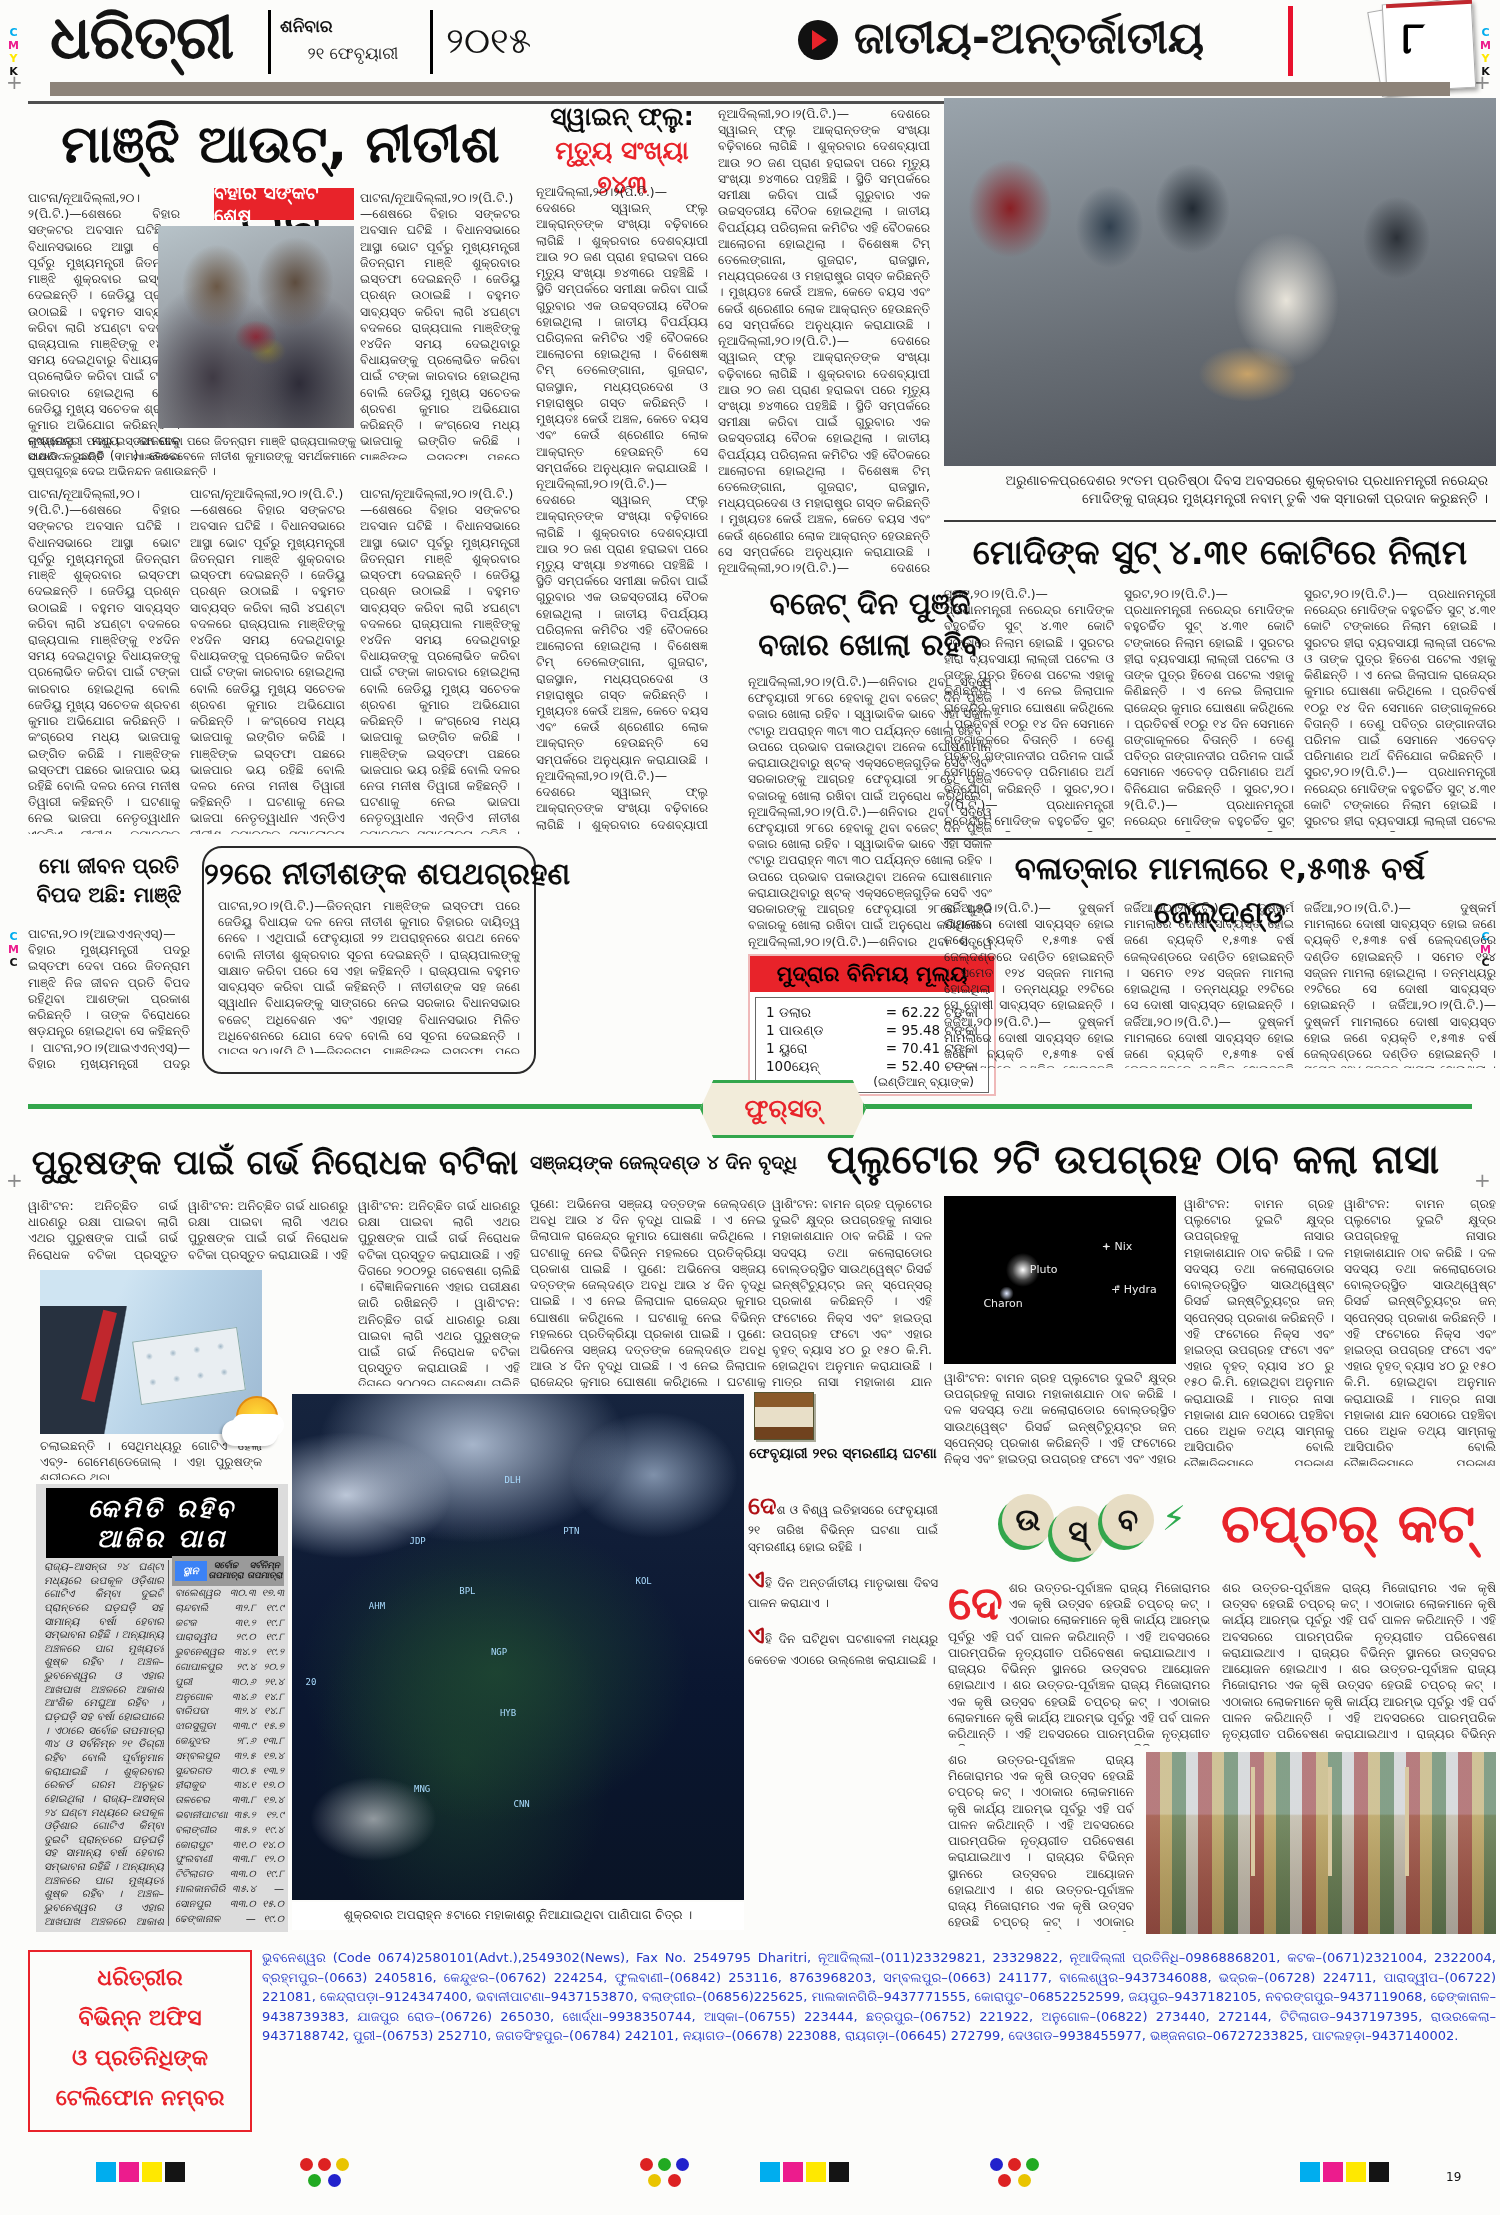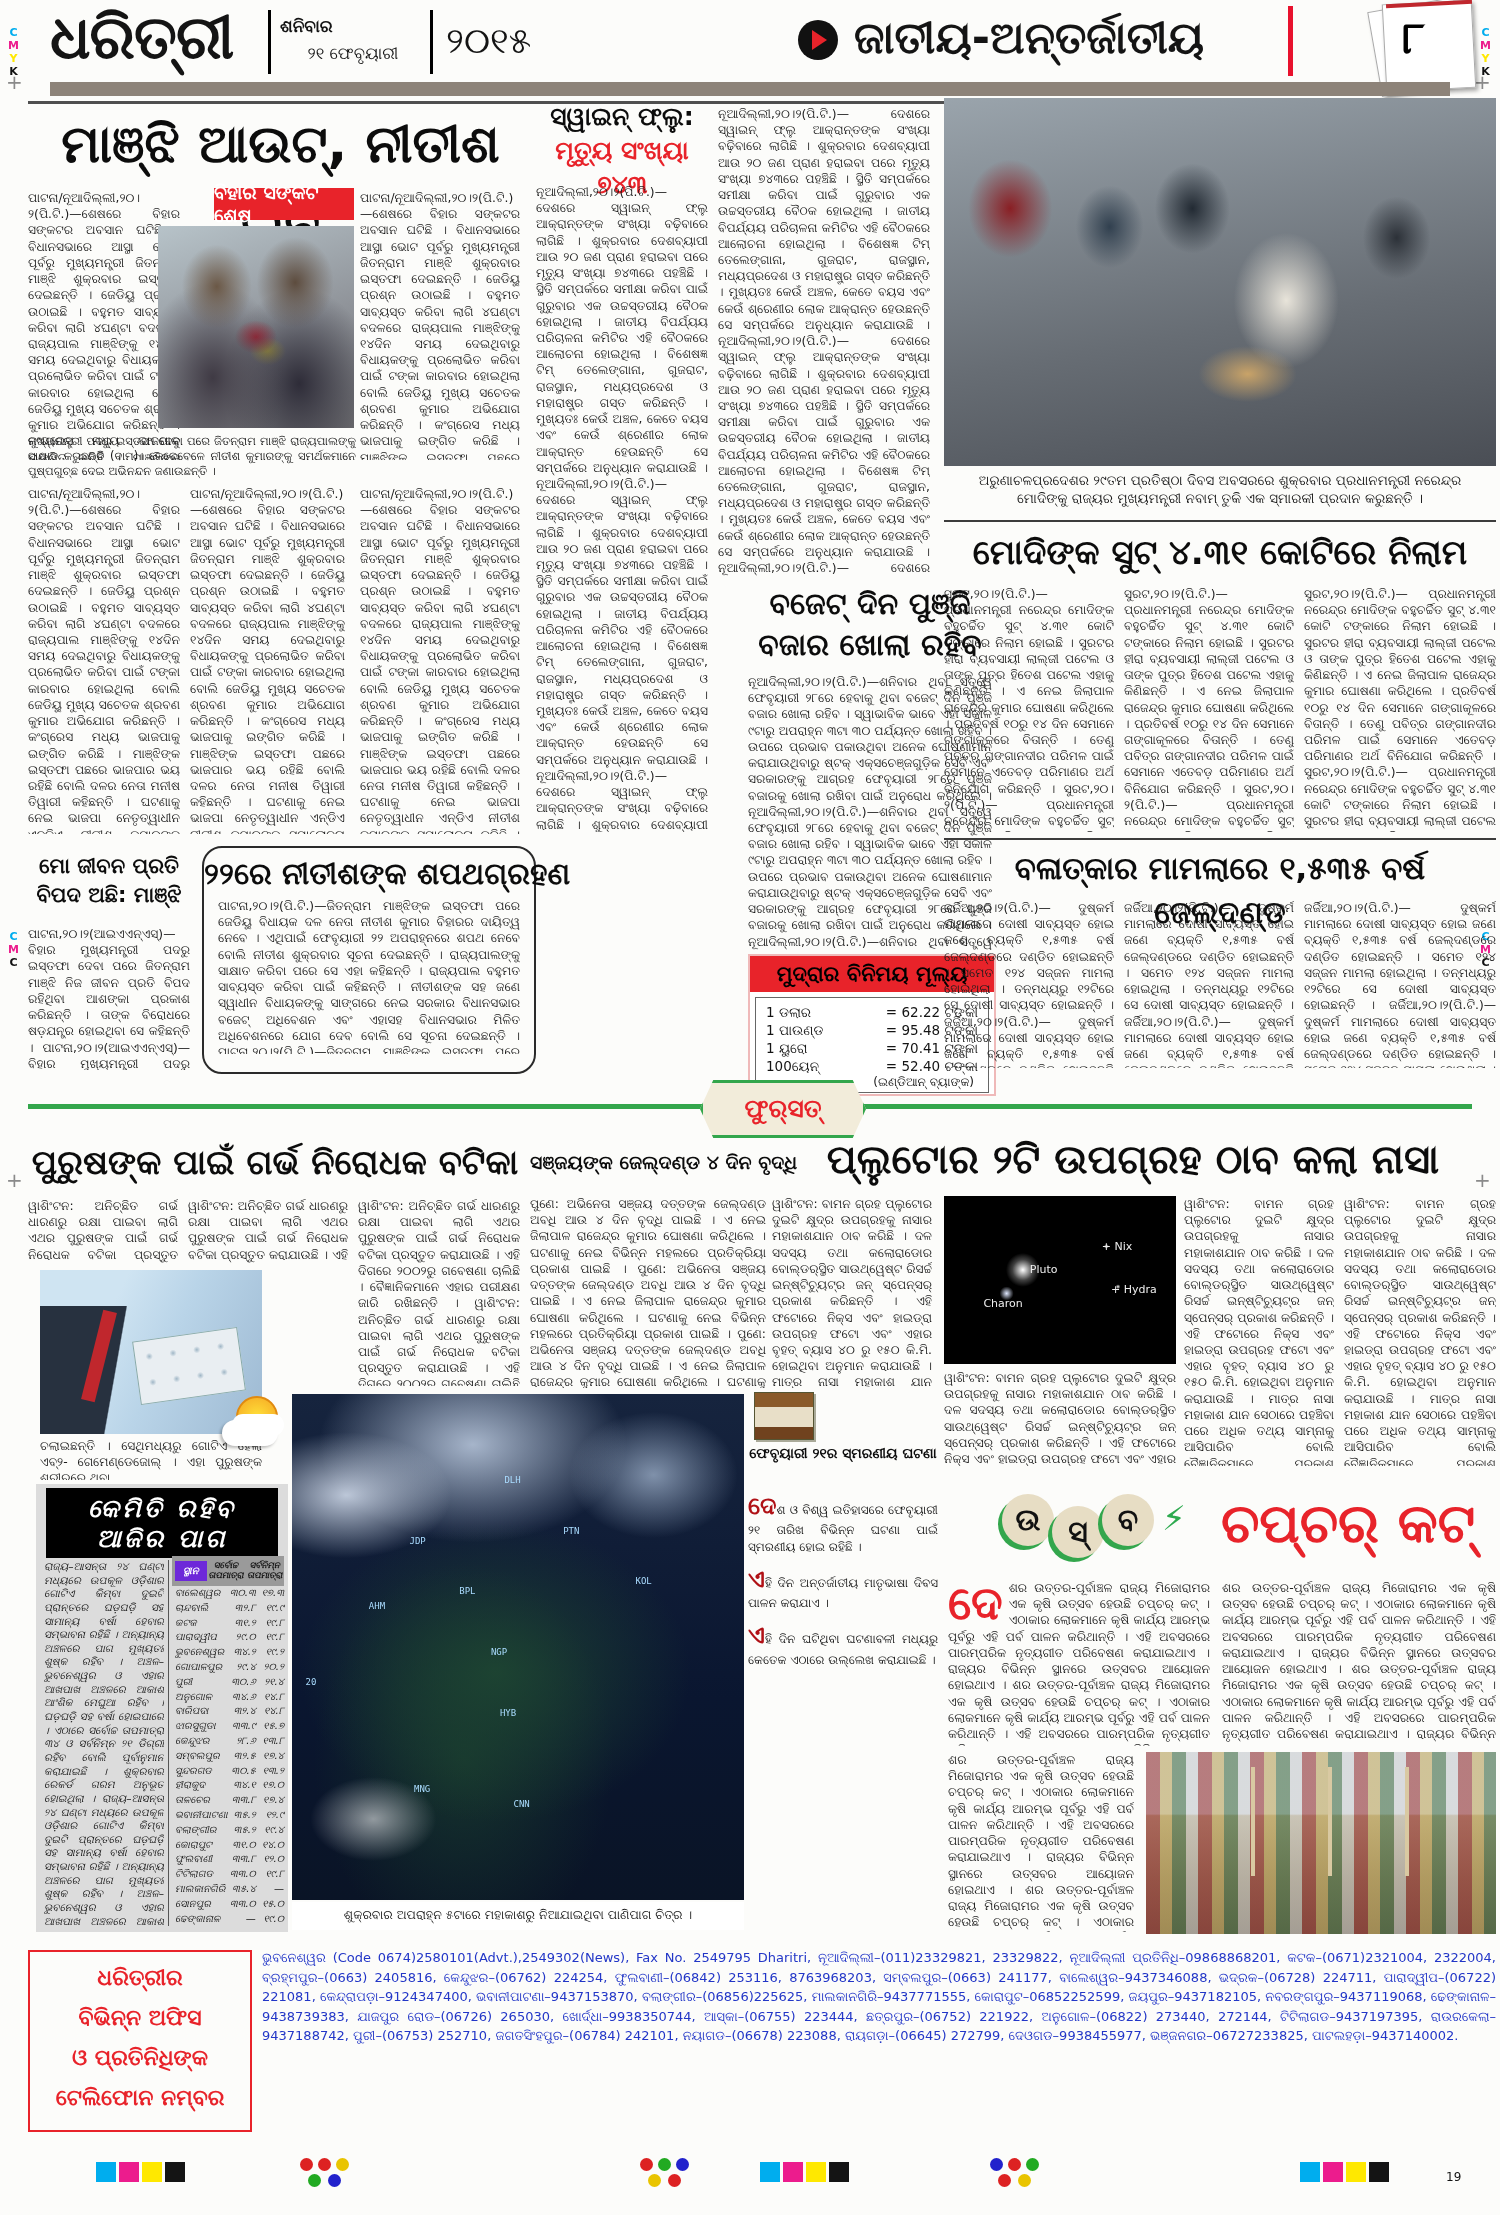--- a/index.html
+++ b/index.html
@@ -46,21 +46,21 @@
   
   #fursat-line{background:#33a64c;}
   #fursat-ribbon{background:#f2ecda;border:3px solid #33a64c;color:#e8232a;font-weight:bold;font-size:25px;
      display:flex;align-items:center;justify-content:center;
      clip-path:polygon(0 50%,8% 0,92% 0,100% 50%,92% 100%,8% 100%);}
   
   #weather-panel{background:#dcdcdc;font-style:italic;}
   #weather-title{background:#000;color:#fff;font-weight:bold;font-size:25px;letter-spacing:3px;
      text-align:center;line-height:1.2;padding-top:6px;}
   .whead{display:flex;background:#9a9a9a;font-size:8.8px;font-weight:bold;align-items:center;height:30px;}
-  .whead .chip{background:#6d28d9;color:#fff;padding:4px 8px;margin-left:3px;font-size:10px;}
+  .whead .chip{background:#3b82f6;color:#fff;padding:4px 8px;margin-left:3px;font-size:10px;}
   .whead .t{flex:1;text-align:center;line-height:1.1;}
   .wrow{display:flex;font-size:10px;line-height:14.8px;}
   .wrow .wp{width:56px;padding-left:3px;overflow:hidden;white-space:nowrap;}
   .wrow .wv{width:30px;text-align:right;}
   
   #map{background:
      radial-gradient(90px 60px at 18% 84%,rgba(255,255,255,.55),transparent 70%),
      radial-gradient(150px 90px at 12% 20%,rgba(230,240,255,.8),transparent 70%),
      radial-gradient(220px 140px at 40% 10%,rgba(215,230,250,.75),transparent 70%),
      radial-gradient(120px 90px at 80% 16%,rgba(200,220,245,.6),transparent 70%),
@@ -224,21 +224,21 @@
         </div>
         <div class="crow">
           <span>100ୟେନ୍</span>
           <span>= 52.40 ଟଙ୍କା</span>
         </div>
         <div class="note">(ଇଣ୍ଡିଆନ୍ ବ୍ୟାଙ୍କ)</div>
       </div>
   </div>
 
   <div id="photo-modi" class="abs photo" style="left:944px;top:98px;width:552px;height:368px;"></div>
-  <div class="abs caption" style="left:952px;top:472px;width:536px;height:44px;font-size:13.5px;">ଅରୁଣାଚଳପ୍ରଦେଶର ୨୯ତମ ପ୍ରତିଷ୍ଠା ଦିବସ ଅବସରରେ ଶୁକ୍ରବାର ପ୍ରଧାନମନ୍ତ୍ରୀ ନରେନ୍ଦ୍ର ମୋଦିଙ୍କୁ ରାଜ୍ୟର ମୁଖ୍ୟମନ୍ତ୍ରୀ ନବାମ୍ ତୁକି ଏକ ସ୍ମାରକୀ ପ୍ରଦାନ କରୁଛନ୍ତି ।</div>
+  <div class="abs caption" style="left:952px;top:472px;width:536px;height:44px;font-size:13.5px;text-align:right;">ଅରୁଣାଚଳପ୍ରଦେଶର ୨୯ତମ ପ୍ରତିଷ୍ଠା ଦିବସ ଅବସରରେ ଶୁକ୍ରବାର ପ୍ରଧାନମନ୍ତ୍ରୀ ନରେନ୍ଦ୍ର ମୋଦିଙ୍କୁ ରାଜ୍ୟର ମୁଖ୍ୟମନ୍ତ୍ରୀ ନବାମ୍ ତୁକି ଏକ ସ୍ମାରକୀ ପ୍ରଦାନ କରୁଛନ୍ତି ।</div>
   <div class="abs rule-h" style="left:944px;top:520px;width:552px;"></div>
   <div class="abs hlc" style="left:944px;top:528px;width:552px;height:50px;font-size:34px;line-height:48px;">ମୋଦିଙ୍କ ସୁଟ୍ ୪.୩୧ କୋଟିରେ ନିଲାମ</div>
   <div class="abs bodytxt" style="left:944px;top:586px;width:170px;height:246px;">ସୁରଟ,୨୦।୨(ପି.ଟି.)— ପ୍ରଧାନମନ୍ତ୍ରୀ ନରେନ୍ଦ୍ର ମୋଦିଙ୍କ ବହୁଚର୍ଚ୍ଚିତ ସୁଟ୍ ୪.୩୧ କୋଟି ଟଙ୍କାରେ ନିଲାମ ହୋଇଛି ।  ସୁରଟର ହୀରା ବ୍ୟବସାୟୀ ଲାଲ୍‌ଜୀ ପଟେଲ ଓ ତାଙ୍କ ପୁତ୍ର ହିତେଶ ପଟେଲ ଏହାକୁ କିଣିଛନ୍ତି । ଏ ନେଇ ଜିଲାପାଳ ରାଜେନ୍ଦ୍ର କୁମାର ଘୋଷଣା କରିଥିଲେ ।  ପ୍ରତିବର୍ଷ ୧୦ରୁ ୧୪ ଦିନ ସେମାନେ ଗଙ୍ଗାକୂଳରେ ବିତାନ୍ତି । ତେଣୁ ପବିତ୍ର ଗଙ୍ଗାନଦୀର ପରିମଳ ପାଇଁ ସେମାନେ ଏତେବଡ଼ ପରିମାଣର ଅର୍ଥ ବିନିଯୋଗ କରିଛନ୍ତି ।  ସୁରଟ,୨୦।୨(ପି.ଟି.)— ପ୍ରଧାନମନ୍ତ୍ରୀ ନରେନ୍ଦ୍ର ମୋଦିଙ୍କ ବହୁଚର୍ଚ୍ଚିତ ସୁଟ୍ ୪.୩୧ କୋଟି ଟଙ୍କାରେ ନିଲାମ ହୋଇଛି ।  ସୁରଟର ହୀରା ବ୍ୟବସାୟୀ ଲାଲ୍‌ଜୀ ପଟେଲ ଓ ତାଙ୍କ ପୁତ୍ର ହିତେଶ ପଟେଲ ଏହାକୁ କିଣିଛନ୍ତି । ଏ ନେଇ ଜିଲାପାଳ ରାଜେନ୍ଦ୍ର କୁମାର ଘୋଷଣା କରିଥିଲେ ।  ପ୍ରତିବର୍ଷ ୧୦ରୁ ୧୪ ଦିନ ସେମାନେ ଗଙ୍ଗାକୂଳରେ ବିତାନ୍ତି । ତେଣୁ ପବିତ୍ର ଗଙ୍ଗାନଦୀର ପରିମଳ ପାଇଁ ସେମାନେ ଏତେବଡ଼ ପରିମାଣର ଅର୍ଥ ବିନିଯୋଗ କରିଛନ୍ତି ।</div>
   <div class="abs bodytxt" style="left:1124px;top:586px;width:170px;height:246px;">ସୁରଟ,୨୦।୨(ପି.ଟି.)— ପ୍ରଧାନମନ୍ତ୍ରୀ ନରେନ୍ଦ୍ର ମୋଦିଙ୍କ ବହୁଚର୍ଚ୍ଚିତ ସୁଟ୍ ୪.୩୧ କୋଟି ଟଙ୍କାରେ ନିଲାମ ହୋଇଛି ।  ସୁରଟର ହୀରା ବ୍ୟବସାୟୀ ଲାଲ୍‌ଜୀ ପଟେଲ ଓ ତାଙ୍କ ପୁତ୍ର ହିତେଶ ପଟେଲ ଏହାକୁ କିଣିଛନ୍ତି । ଏ ନେଇ ଜିଲାପାଳ ରାଜେନ୍ଦ୍ର କୁମାର ଘୋଷଣା କରିଥିଲେ ।  ପ୍ରତିବର୍ଷ ୧୦ରୁ ୧୪ ଦିନ ସେମାନେ ଗଙ୍ଗାକୂଳରେ ବିତାନ୍ତି । ତେଣୁ ପବିତ୍ର ଗଙ୍ଗାନଦୀର ପରିମଳ ପାଇଁ ସେମାନେ ଏତେବଡ଼ ପରିମାଣର ଅର୍ଥ ବିନିଯୋଗ କରିଛନ୍ତି ।  ସୁରଟ,୨୦।୨(ପି.ଟି.)— ପ୍ରଧାନମନ୍ତ୍ରୀ ନରେନ୍ଦ୍ର ମୋଦିଙ୍କ ବହୁଚର୍ଚ୍ଚିତ ସୁଟ୍ ୪.୩୧ କୋଟି ଟଙ୍କାରେ ନିଲାମ ହୋଇଛି ।  ସୁରଟର ହୀରା ବ୍ୟବସାୟୀ ଲାଲ୍‌ଜୀ ପଟେଲ ଓ ତାଙ୍କ ପୁତ୍ର ହିତେଶ ପଟେଲ ଏହାକୁ କିଣିଛନ୍ତି । ଏ ନେଇ ଜିଲାପାଳ ରାଜେନ୍ଦ୍ର କୁମାର ଘୋଷଣା କରିଥିଲେ ।  ପ୍ରତିବର୍ଷ ୧୦ରୁ ୧୪ ଦିନ ସେମାନେ ଗଙ୍ଗାକୂଳରେ ବିତାନ୍ତି । ତେଣୁ ପବିତ୍ର ଗଙ୍ଗାନଦୀର ପରିମଳ ପାଇଁ ସେମାନେ ଏତେବଡ଼ ପରିମାଣର ଅର୍ଥ ବିନିଯୋଗ କରିଛନ୍ତି ।</div>
   <div class="abs bodytxt" style="left:1304px;top:586px;width:192px;height:246px;">ସୁରଟ,୨୦।୨(ପି.ଟି.)— ପ୍ରଧାନମନ୍ତ୍ରୀ ନରେନ୍ଦ୍ର ମୋଦିଙ୍କ ବହୁଚର୍ଚ୍ଚିତ ସୁଟ୍ ୪.୩୧ କୋଟି ଟଙ୍କାରେ ନିଲାମ ହୋଇଛି ।  ସୁରଟର ହୀରା ବ୍ୟବସାୟୀ ଲାଲ୍‌ଜୀ ପଟେଲ ଓ ତାଙ୍କ ପୁତ୍ର ହିତେଶ ପଟେଲ ଏହାକୁ କିଣିଛନ୍ତି । ଏ ନେଇ ଜିଲାପାଳ ରାଜେନ୍ଦ୍ର କୁମାର ଘୋଷଣା କରିଥିଲେ ।  ପ୍ରତିବର୍ଷ ୧୦ରୁ ୧୪ ଦିନ ସେମାନେ ଗଙ୍ଗାକୂଳରେ ବିତାନ୍ତି । ତେଣୁ ପବିତ୍ର ଗଙ୍ଗାନଦୀର ପରିମଳ ପାଇଁ ସେମାନେ ଏତେବଡ଼ ପରିମାଣର ଅର୍ଥ ବିନିଯୋଗ କରିଛନ୍ତି ।  ସୁରଟ,୨୦।୨(ପି.ଟି.)— ପ୍ରଧାନମନ୍ତ୍ରୀ ନରେନ୍ଦ୍ର ମୋଦିଙ୍କ ବହୁଚର୍ଚ୍ଚିତ ସୁଟ୍ ୪.୩୧ କୋଟି ଟଙ୍କାରେ ନିଲାମ ହୋଇଛି ।  ସୁରଟର ହୀରା ବ୍ୟବସାୟୀ ଲାଲ୍‌ଜୀ ପଟେଲ ଓ ତାଙ୍କ ପୁତ୍ର ହିତେଶ ପଟେଲ ଏହାକୁ କିଣିଛନ୍ତି । ଏ ନେଇ ଜିଲାପାଳ ରାଜେନ୍ଦ୍ର କୁମାର ଘୋଷଣା କରିଥିଲେ ।  ପ୍ରତିବର୍ଷ ୧୦ରୁ ୧୪ ଦିନ ସେମାନେ ଗଙ୍ଗାକୂଳରେ ବିତାନ୍ତି । ତେଣୁ ପବିତ୍ର ଗଙ୍ଗାନଦୀର ପରିମଳ ପାଇଁ ସେମାନେ ଏତେବଡ଼ ପରିମାଣର ଅର୍ଥ ବିନିଯୋଗ କରିଛନ୍ତି ।</div>
 
   <div class="abs rule-h" style="left:944px;top:838px;width:552px;"></div>
   <div class="abs hlc" style="left:944px;top:846px;width:552px;height:46px;font-size:31px;line-height:44px;">ବଳାତ୍କାର ମାମଲାରେ ୧,୫୩୫ ବର୍ଷ ଜେଲ୍‌ଦଣ୍ଡ</div>
   <div class="abs bodytxt" style="left:944px;top:900px;width:170px;height:168px;">ଜର୍ଜିଆ,୨୦।୨(ପି.ଟି.)— ଦୁଷ୍କର୍ମ ମାମଲାରେ ଦୋଷୀ ସାବ୍ୟସ୍ତ ହୋଇ ଜଣେ ବ୍ୟକ୍ତି ୧,୫୩୫ ବର୍ଷ ଜେଲ୍‌ଦଣ୍ଡରେ ଦଣ୍ଡିତ ହୋଇଛନ୍ତି ।  ସମେତ ୧୨୪ ସଜ୍ଜନ ମାମଲା ହୋଇଥିଲା । ତନ୍ମଧ୍ୟରୁ ୧୨ଟିରେ ସେ ଦୋଷୀ ସାବ୍ୟସ୍ତ ହୋଇଛନ୍ତି ।  ଜର୍ଜିଆ,୨୦।୨(ପି.ଟି.)— ଦୁଷ୍କର୍ମ ମାମଲାରେ ଦୋଷୀ ସାବ୍ୟସ୍ତ ହୋଇ ଜଣେ ବ୍ୟକ୍ତି ୧,୫୩୫ ବର୍ଷ ଜେଲ୍‌ଦଣ୍ଡରେ ଦଣ୍ଡିତ ହୋଇଛନ୍ତି ।  ସମେତ ୧୨୪ ସଜ୍ଜନ ମାମଲା ହୋଇଥିଲା । ତନ୍ମଧ୍ୟରୁ ୧୨ଟିରେ ସେ ଦୋଷୀ ସାବ୍ୟସ୍ତ ହୋଇଛନ୍ତି ।</div>
   <div class="abs bodytxt" style="left:1124px;top:900px;width:170px;height:168px;">ଜର୍ଜିଆ,୨୦।୨(ପି.ଟି.)— ଦୁଷ୍କର୍ମ ମାମଲାରେ ଦୋଷୀ ସାବ୍ୟସ୍ତ ହୋଇ ଜଣେ ବ୍ୟକ୍ତି ୧,୫୩୫ ବର୍ଷ ଜେଲ୍‌ଦଣ୍ଡରେ ଦଣ୍ଡିତ ହୋଇଛନ୍ତି ।  ସମେତ ୧୨୪ ସଜ୍ଜନ ମାମଲା ହୋଇଥିଲା । ତନ୍ମଧ୍ୟରୁ ୧୨ଟିରେ ସେ ଦୋଷୀ ସାବ୍ୟସ୍ତ ହୋଇଛନ୍ତି ।  ଜର୍ଜିଆ,୨୦।୨(ପି.ଟି.)— ଦୁଷ୍କର୍ମ ମାମଲାରେ ଦୋଷୀ ସାବ୍ୟସ୍ତ ହୋଇ ଜଣେ ବ୍ୟକ୍ତି ୧,୫୩୫ ବର୍ଷ ଜେଲ୍‌ଦଣ୍ଡରେ ଦଣ୍ଡିତ ହୋଇଛନ୍ତି ।  ସମେତ ୧୨୪ ସଜ୍ଜନ ମାମଲା ହୋଇଥିଲା । ତନ୍ମଧ୍ୟରୁ ୧୨ଟିରେ ସେ ଦୋଷୀ ସାବ୍ୟସ୍ତ ହୋଇଛନ୍ତି ।</div>

